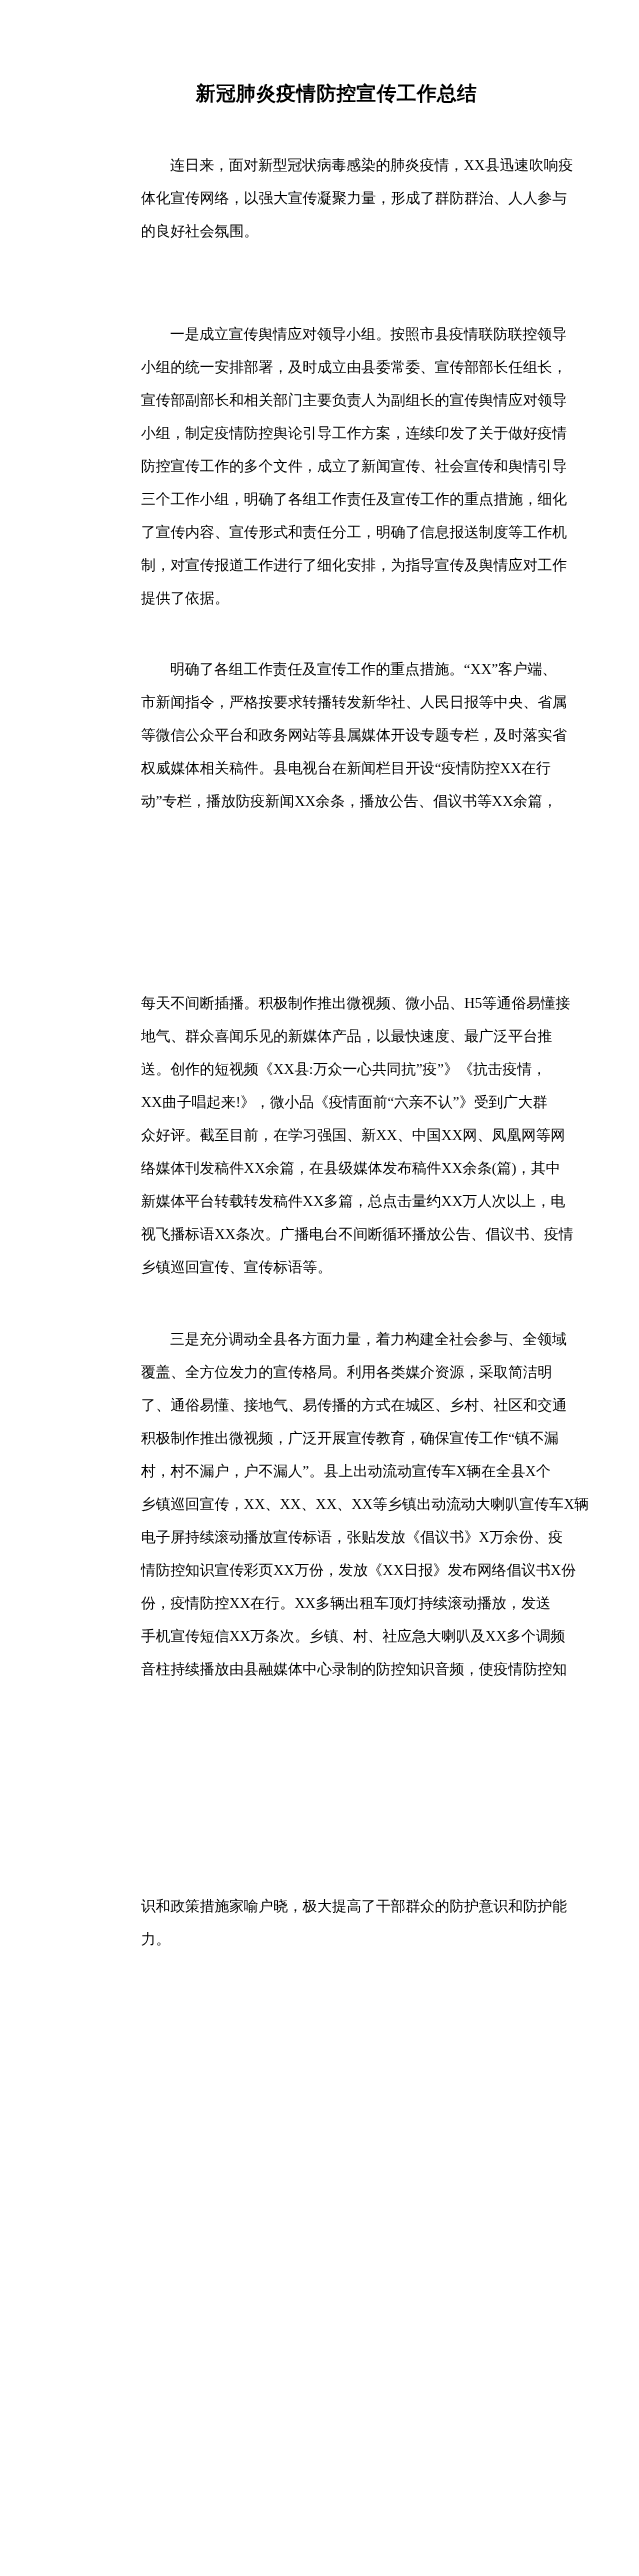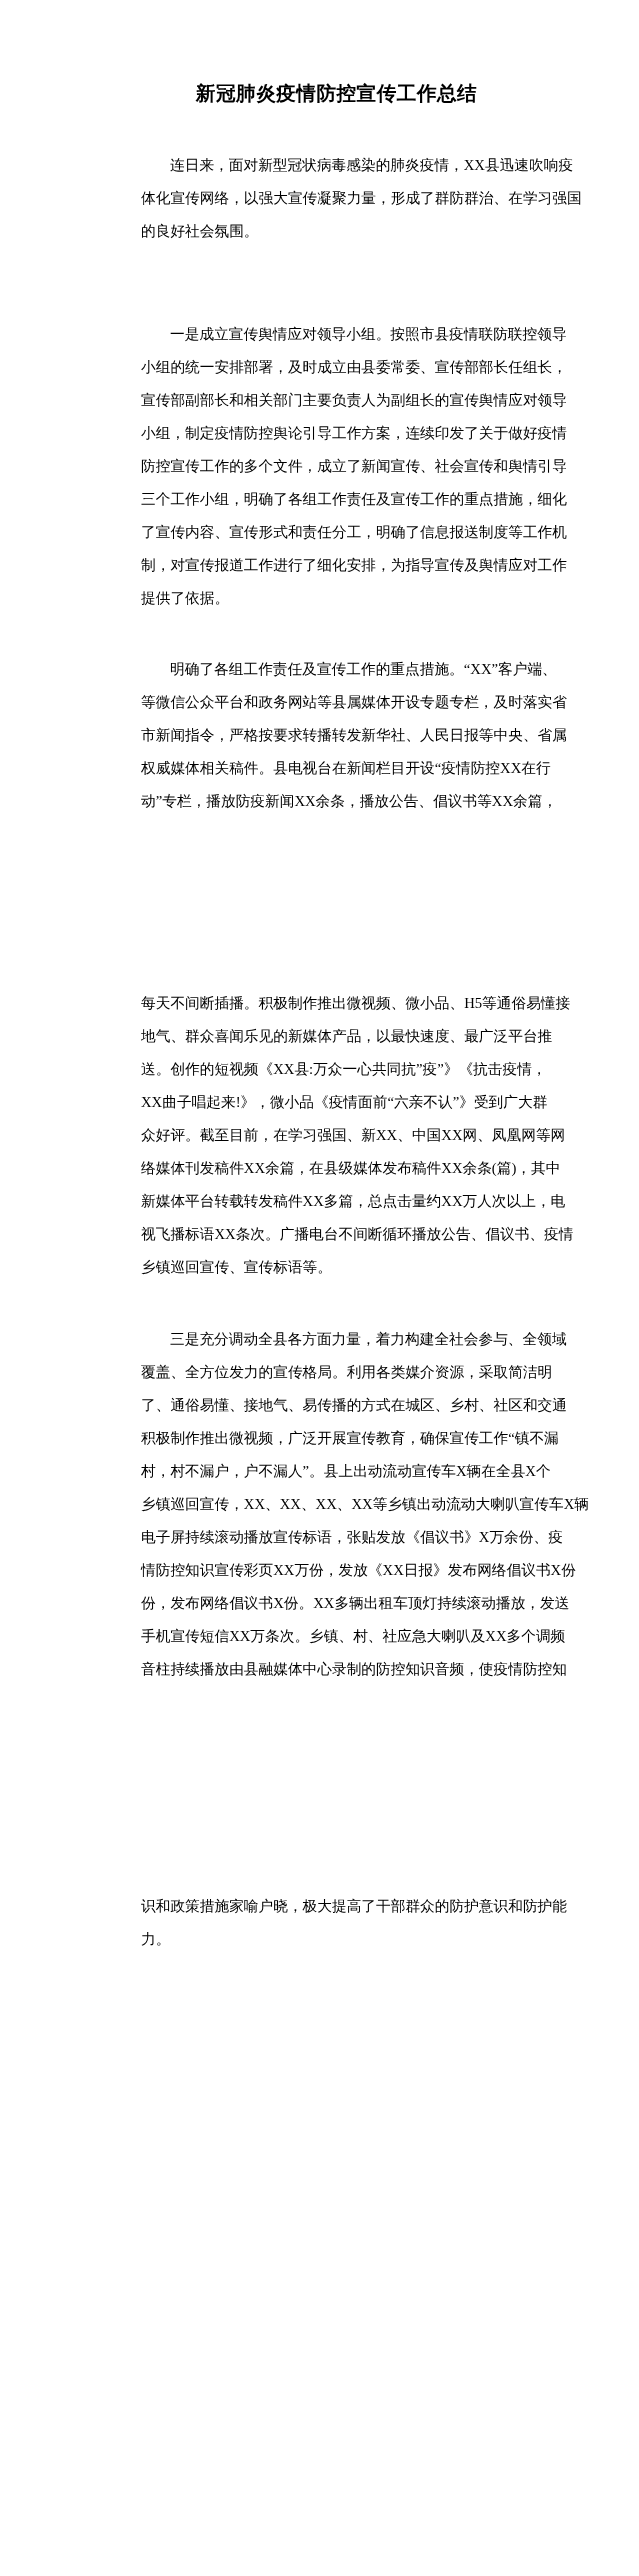--- a/index.html
+++ b/index.html
@@ -41,38 +41,38 @@
   .line.indent { text-indent: 29px; }
 </style>
 </head>
 <body>
 
 <div class="page">
   <div class="doc-title">新冠肺炎疫情防控宣传工作总结</div>
   <div id="blocks">
       <div class="block" style="top: 149px;">
         <div class="line indent">连日来，面对新型冠状病毒感染的肺炎疫情，XX县迅速吹响疫</div>
-        <div class="line">体化宣传网络，以强大宣传凝聚力量，形成了群防群治、在学习强国</div>
+        <div class="line">体化宣传网络，以强大宣传凝聚力量，形成了群防群治、人人参与</div>
         <div class="line">的良好社会氛围。</div>
       </div>
       <div class="block" style="top: 318px;">
         <div class="line indent">一是成立宣传舆情应对领导小组。按照市县疫情联防联控领导</div>
         <div class="line">小组的统一安排部署，及时成立由县委常委、宣传部部长任组长，</div>
         <div class="line">宣传部副部长和相关部门主要负责人为副组长的宣传舆情应对领导</div>
         <div class="line">小组，制定疫情防控舆论引导工作方案，连续印发了关于做好疫情</div>
         <div class="line">防控宣传工作的多个文件，成立了新闻宣传、社会宣传和舆情引导</div>
         <div class="line">三个工作小组，明确了各组工作责任及宣传工作的重点措施，细化</div>
         <div class="line">了宣传内容、宣传形式和责任分工，明确了信息报送制度等工作机</div>
         <div class="line">制，对宣传报道工作进行了细化安排，为指导宣传及舆情应对工作</div>
         <div class="line">提供了依据。</div>
       </div>
       <div class="block" style="top: 653px;">
         <div class="line indent">明确了各组工作责任及宣传工作的重点措施。“XX”客户端、</div>
+        <div class="line">市新闻指令，严格按要求转播转发新华社、人民日报等中央、省属</div>
         <div class="line">等微信公众平台和政务网站等县属媒体开设专题专栏，及时落实省</div>
-        <div class="line">市新闻指令，严格按要求转播转发新华社、人民日报等中央、省属</div>
         <div class="line">权威媒体相关稿件。县电视台在新闻栏目开设“疫情防控XX在行</div>
         <div class="line">动”专栏，播放防疫新闻XX余条，播放公告、倡议书等XX余篇，</div>
       </div>
       <div class="block" style="top: 987px;">
         <div class="line">每天不间断插播。积极制作推出微视频、微小品、H5等通俗易懂接</div>
         <div class="line">地气、群众喜闻乐见的新媒体产品，以最快速度、最广泛平台推</div>
         <div class="line">送。创作的短视频《XX县:万众一心共同抗”疫”》《抗击疫情，</div>
         <div class="line">XX曲子唱起来!》，微小品《疫情面前“六亲不认”》受到广大群</div>
         <div class="line">众好评。截至目前，在学习强国、新XX、中国XX网、凤凰网等网</div>
         <div class="line">络媒体刊发稿件XX余篇，在县级媒体发布稿件XX余条(篇)，其中</div>
@@ -82,21 +82,21 @@
       </div>
       <div class="block" style="top: 1323px;">
         <div class="line indent">三是充分调动全县各方面力量，着力构建全社会参与、全领域</div>
         <div class="line">覆盖、全方位发力的宣传格局。利用各类媒介资源，采取简洁明</div>
         <div class="line">了、通俗易懂、接地气、易传播的方式在城区、乡村、社区和交通</div>
         <div class="line">积极制作推出微视频，广泛开展宣传教育，确保宣传工作“镇不漏</div>
         <div class="line">村，村不漏户，户不漏人”。县上出动流动宣传车X辆在全县X个</div>
         <div class="line">乡镇巡回宣传，XX、XX、XX、XX等乡镇出动流动大喇叭宣传车X辆</div>
         <div class="line">电子屏持续滚动播放宣传标语，张贴发放《倡议书》X万余份、疫</div>
         <div class="line">情防控知识宣传彩页XX万份，发放《XX日报》发布网络倡议书X份</div>
-        <div class="line">份，发布网络倡议书X份。XX多辆出租车顶灯持续滚动播放，发送</div>
+        <div class="line">份，疫情防控XX在行。XX多辆出租车顶灯持续滚动播放，发送</div>
         <div class="line">手机宣传短信XX万条次。乡镇、村、社应急大喇叭及XX多个调频</div>
         <div class="line">音柱持续播放由县融媒体中心录制的防控知识音频，使疫情防控知</div>
       </div>
       <div class="block" style="top: 1890px;">
         <div class="line">识和政策措施家喻户晓，极大提高了干部群众的防护意识和防护能</div>
         <div class="line">力。</div>
       </div>
     </div>
 </div>
 

